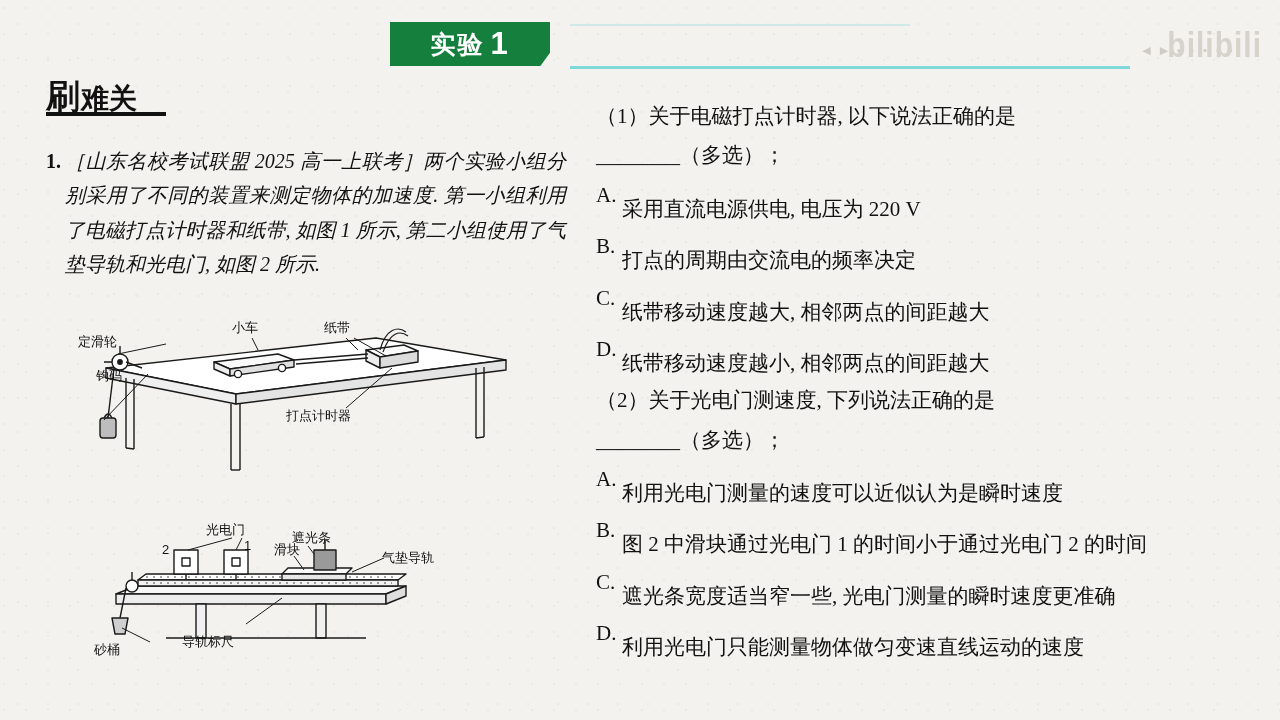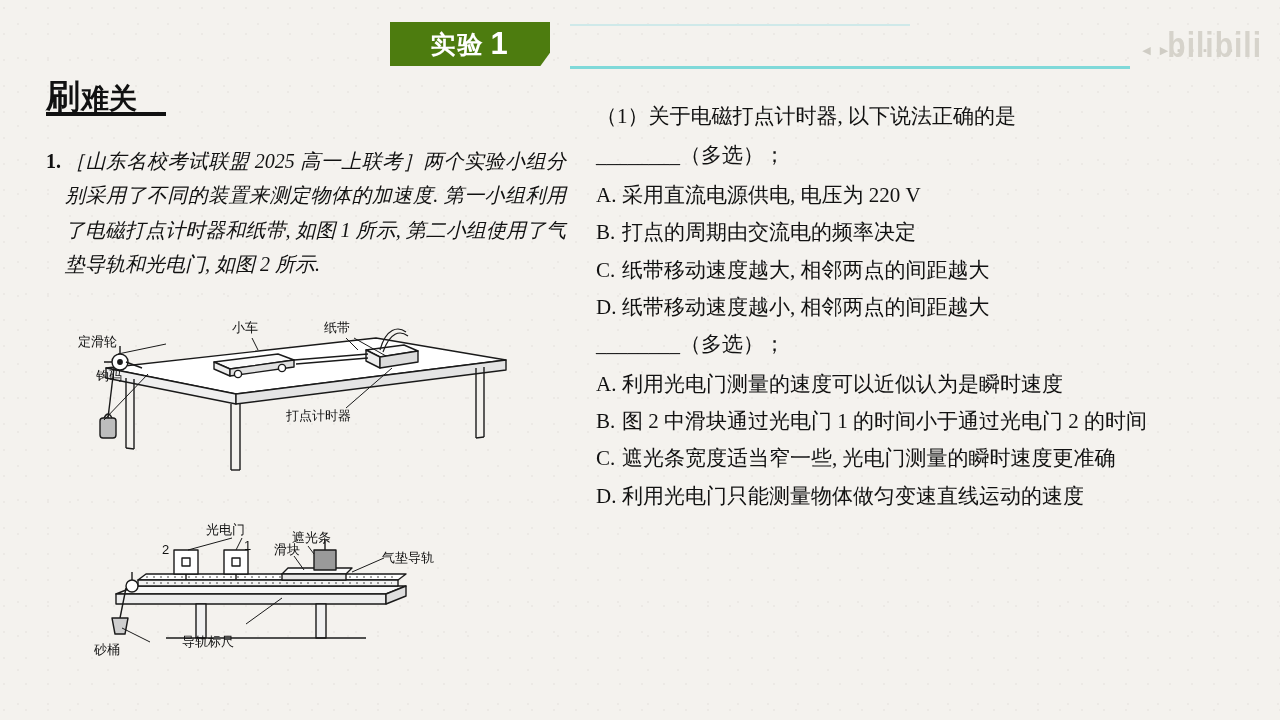--- a/index.html
+++ b/index.html
@@ -35,21 +35,21 @@
     font-size:11px;color:#cfccc4;letter-spacing:3px;
     font-family:"Liberation Sans",sans-serif;
   }
   
   .hdr{
     position:absolute;left:390px;top:22px;width:870px;height:62px;
   }
   .hdr-tag{
     position:absolute;left:0;top:0;
     width:160px;height:44px;
-    background:#4d7c0f;
+    background:#15803d;
     clip-path:polygon(0 0,100% 0,100% 70%,94% 100%,0 100%);
     display:flex;align-items:center;justify-content:center;
     color:#fff;font-family:"Liberation Sans",sans-serif;
     font-weight:bold;font-size:25px;letter-spacing:2px;
   }
   .hdr-tag .num{font-size:31px;margin-left:6px;}
   .hdr-title{
     position:absolute;left:180px;top:-2px;
     font-size:33px;font-weight:bold;letter-spacing:2px;
     color:#111;
@@ -99,21 +99,21 @@
   }
   svg{display:block;}
   
   .right{
     position:absolute;left:596px;top:98px;width:660px;
     font-size:21px;line-height:1.78;
   }
   .r-line{margin:0 0 2px 0;}
   .opt{display:flex;}
   .opt .lab{width:26px;flex:0 0 26px;}
-  .opt .body{flex:1 1 auto;}
+  .opt .body{flex:1 1 auto;margin-top:14px;}
   .blank{letter-spacing:0;}
 </style>
 </head>
 <body>
 
 <div class="ghost"></div>
 
 <div class="page">
 
   <div class="watermark-top">◀ ▶ ▪ ▪ ▪ ▪ ▪</div>
@@ -278,20 +278,21 @@
     </div>
     <div class="opt">
       <span class="lab">C.</span>
       <span class="body">纸带移动速度越大, 相邻两点的间距越大</span>
     </div>
     <div class="opt">
       <span class="lab">D.</span>
       <span class="body">纸带移动速度越小, 相邻两点的间距越大</span>
     </div>
 
+    <div class="r-line">（2）关于光电门测速度, 下列说法正确的是</div>
     <div class="r-line">
       <span class="blank">________</span><span>（多选）；</span>
     </div>
 
     <div class="opt">
       <span class="lab">A.</span>
       <span class="body">利用光电门测量的速度可以近似认为是瞬时速度</span>
     </div>
     <div class="opt">
       <span class="lab">B.</span>

